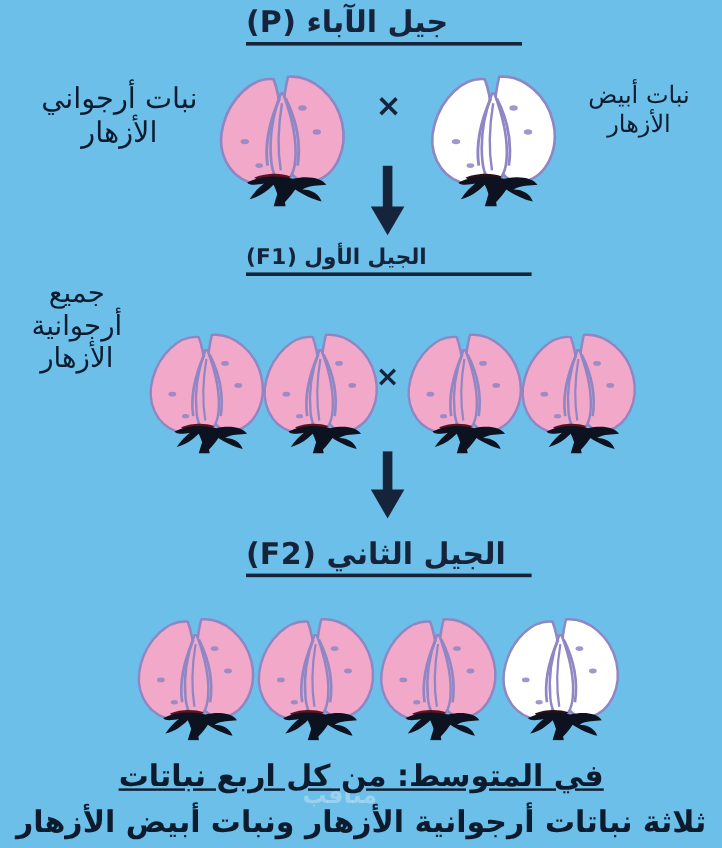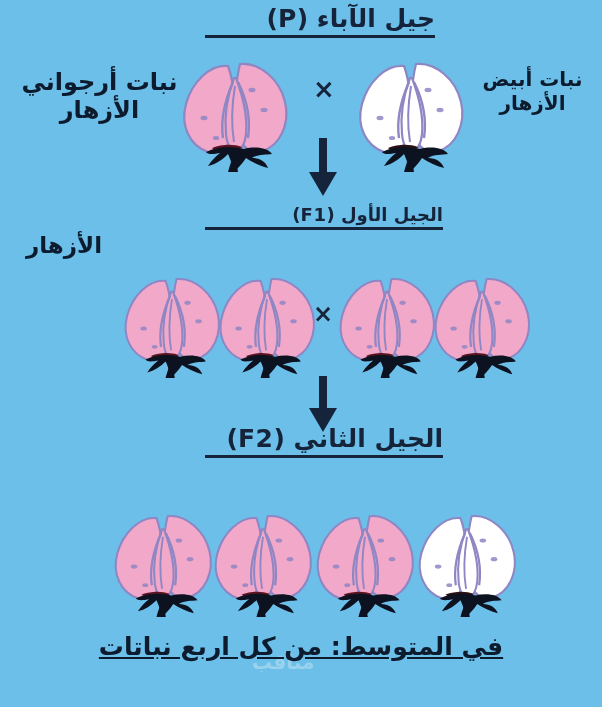--- a/index.html
+++ b/index.html
@@ -14,40 +14,40 @@
     position: relative;
     width: 602px;
     height: 707px;
     background: #6cbfe8;
     overflow: hidden;
   }
 
   
   .gen-heading {
     position: absolute;
-    text-align: right;
+    text-align: left;
     font-family: "DejaVu Sans", "Liberation Sans", sans-serif;
     font-weight: bold;
     color: #16243b;
     direction: rtl;
     white-space: nowrap;
     letter-spacing: 0.5px;
   }
   .gen-heading .rule {
     display: block;
     height: 3px;
     background: #16243b;
     margin-top: 2px;
   }
 
   
   .side-label {
     position: absolute;
     color: #0d1b2e;
-    font-weight: bold;
+    font-weight: normal;
     direction: rtl;
     text-align: center;
     line-height: 1.18;
   }
 
   
   .cross-symbol {
     position: absolute;
     color: #16243b;
     font-weight: bold;
@@ -158,20 +158,22 @@
       <polygon points="3,34 31,34 17,58" fill="#16243b"></polygon>
     </svg>
   </div>
 
   <div class="gen-heading" style="left:205px; top:204px; width:238px; font-size:18px;">
     <span>الجيل الأول (F1)</span>
     <span class="rule"></span>
   </div>
 
   <div class="side-label" style="left:4px; top:232px; width:120px; font-size:23px;">
+    <div>جميع</div>
+    <div>أرجوانية</div>
     <div>الأزهار</div>
   </div>
 
   <div class="flower" style="left:118px; top:268px; width:108px; height:110px;">
     <svg viewBox="0 0 118 120" width="108" height="110">
       <g>
         <path d="M52 14 C34 12 16 30 10 52 C4 74 14 94 32 100 C46 104 56 92 58 76 C60 56 58 30 52 14 Z" fill="#f2a8c8" stroke="#8f86c4" stroke-width="2.2"></path>
         <path d="M64 12 C84 10 104 28 109 50 C114 72 104 94 86 99 C72 103 62 91 60 74 C58 54 60 28 64 12 Z" fill="#f2a8c8" stroke="#8f86c4" stroke-width="2.2"></path>
         <path d="M58 26 C52 42 48 62 50 82 C51 94 56 100 60 100 C64 100 69 93 70 82 C72 62 66 42 60 26 Z" fill="#f2a8c8" stroke="#8f86c4" stroke-width="2.2"></path>
         <path d="M57 30 C50 46 44 66 47 86" fill="none" stroke="#8f86c4" stroke-width="2.4"></path>
@@ -262,21 +264,21 @@
     </svg>
   </div>
 
   <div class="arrow" style="left:306px; top:376px; width:34px; height:56px;">
     <svg viewBox="0 0 34 56" width="34" height="56">
       <rect x="13" y="0" width="8" height="34" fill="#16243b"></rect>
       <polygon points="3,32 31,32 17,56" fill="#16243b"></polygon>
     </svg>
   </div>
 
-  <div class="gen-heading" style="left:205px; top:424px; width:238px; font-size:25px;">
+  <div class="gen-heading" style="left:205px; top:447px; width:238px; font-size:25px;">
     <span>الجيل الثاني  (F2)</span>
     <span class="rule"></span>
   </div>
 
   <div class="flower" style="left:108px; top:505px; width:110px; height:112px;">
     <svg viewBox="0 0 118 120" width="110" height="112">
       <g>
         <path d="M52 14 C34 12 16 30 10 52 C4 74 14 94 32 100 C46 104 56 92 58 76 C60 56 58 30 52 14 Z" fill="#f2a8c8" stroke="#8f86c4" stroke-width="2.2"></path>
         <path d="M64 12 C84 10 104 28 109 50 C114 72 104 94 86 99 C72 103 62 91 60 74 C58 54 60 28 64 12 Z" fill="#f2a8c8" stroke="#8f86c4" stroke-width="2.2"></path>
         <path d="M58 26 C52 42 48 62 50 82 C51 94 56 100 60 100 C64 100 69 93 70 82 C72 62 66 42 60 26 Z" fill="#f2a8c8" stroke="#8f86c4" stroke-width="2.2"></path>
@@ -362,14 +364,15 @@
                  C56 112 54 106 52 102 C46 108 40 112 32 114 C36 108 40 104 44 101
                  C38 102 32 103 30 100 Z" fill="#0d1220"></path>
         <path d="M57 104 C55 110 53 116 52 120 L62 120 C61 114 60 108 59 104 Z" fill="#0d1220"></path>
       </g>
     </svg>
   </div>
 
   <div class="watermark" style="left:252px; top:650px; font-size:20px;">مناقب</div>
 
   <div class="caption" style="top:632px; font-size:25px;text-decoration:underline;">في المتوسط: من كل اربع نباتات</div>
+  <div class="caption" style="top:670px; font-size:25px;">ثلاثة نباتات أرجوانية الأزهار ونبات أبيض الأزهار</div>
 
 </div>
 
 </body></html>

